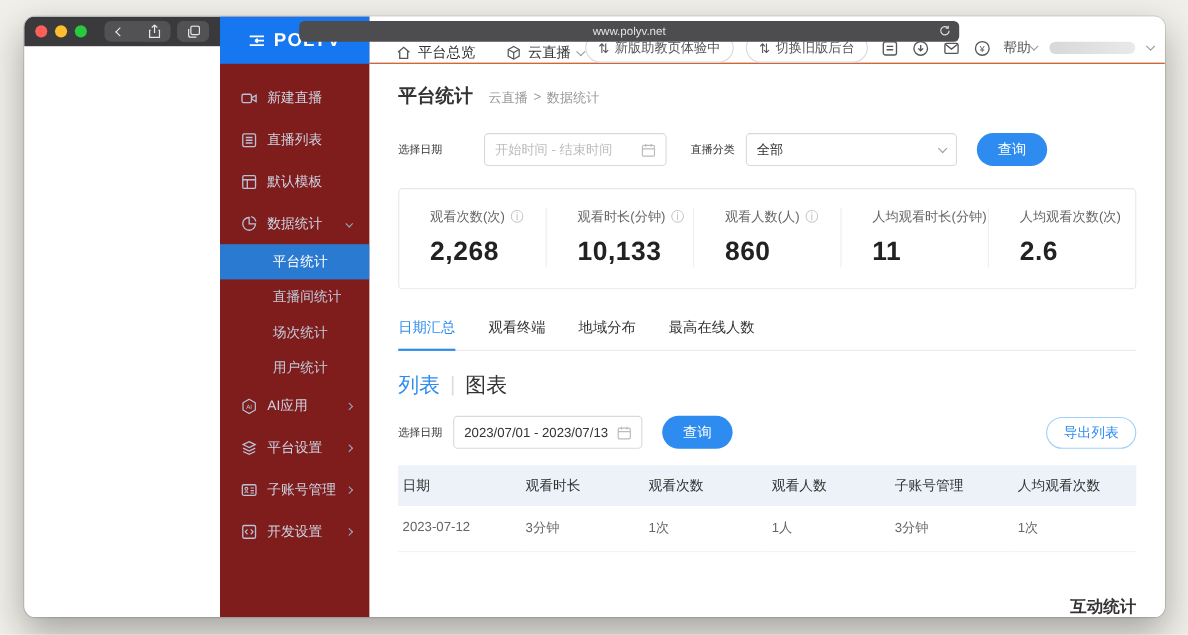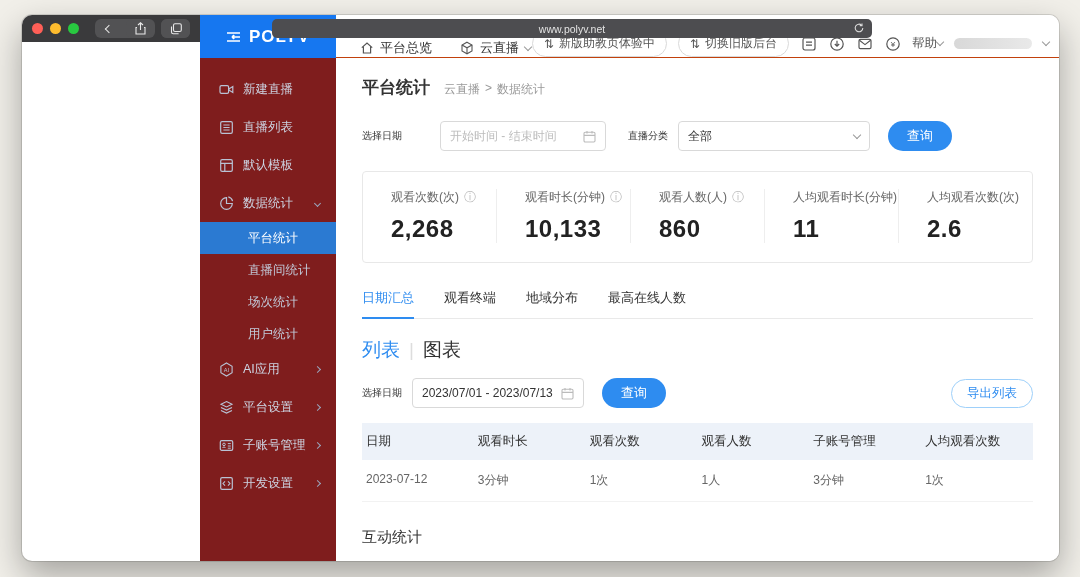--- a/index.html
+++ b/index.html
@@ -100,21 +100,21 @@
   .filter-row2 { margin-top:15px; display:flex; align-items:center; }
   .date-input2 { width:172px; }
   .btn-export { margin-left:auto; background:#fff; color:#2e8cf0; border:1px solid #9ed0fa; border-radius:15px;
     padding:5px 15px; font-size:12.5px; cursor:pointer; font-family:inherit; }
   
   .table { margin-top:15px; width:100%; }
   .trow { display:flex; }
   .trow.head { background:#edf2f9; }
   .tcell { flex:1; font-size:12.5px; padding:10px 4px; color:#333; }
   .trow.body .tcell { color:#666; font-size:12px; padding:12px 4px; border-bottom:1px solid #f2f2f2; }
-  .section-title { margin-top:26px; font-size:15px; font-weight:400; color:#333; }
+  .section-title { margin-top:40px; font-size:15px; font-weight:700; color:#333;text-align:right; }
   svg { display:block; }
 </style>
 </head>
 <body>
 
 <div class="window">
 
   <div class="chrome">
     <div class="lights">
       <span class="light red"></span>

